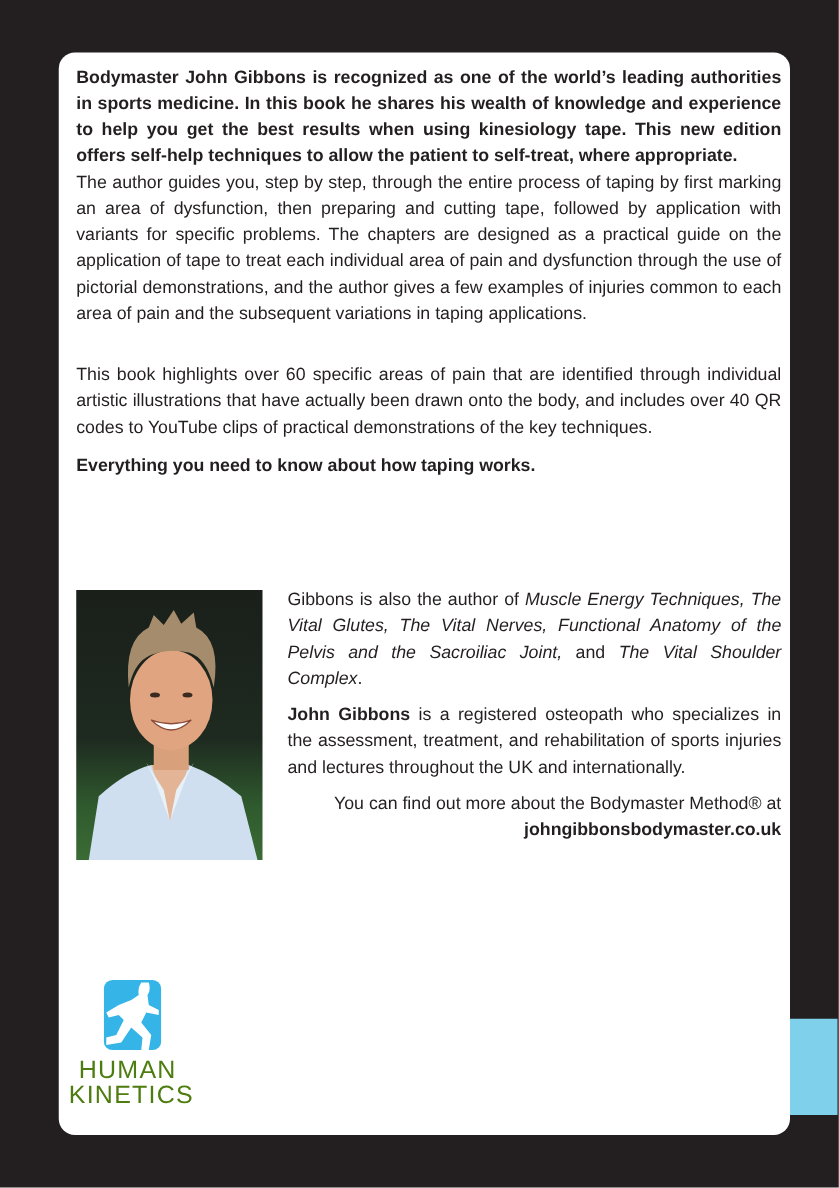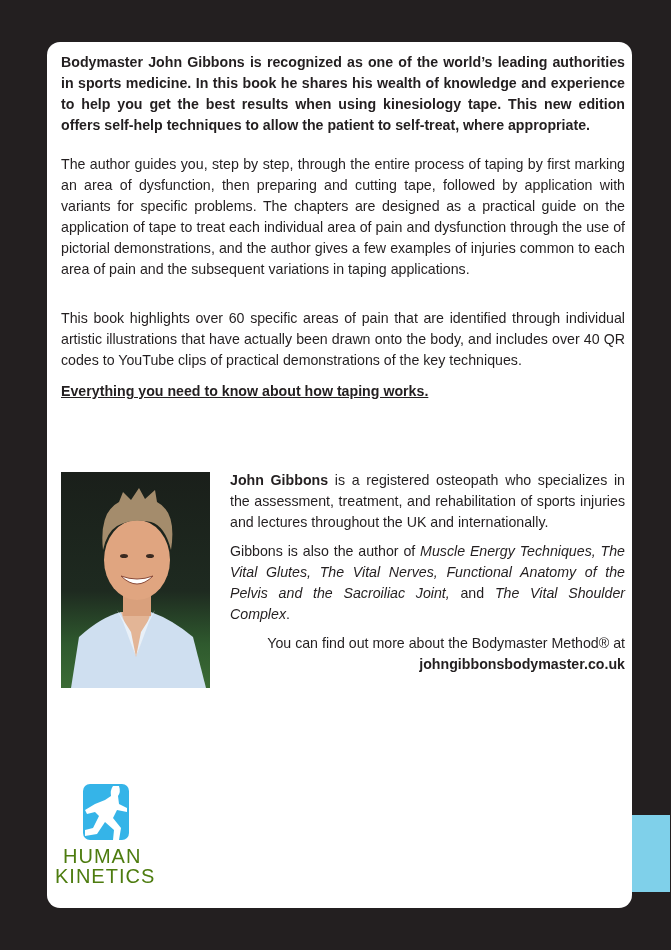--- a/index.html
+++ b/index.html
@@ -30,23 +30,23 @@
     width: 564px;
     color: #231f20;
     font-size: 14.2px;
     line-height: 21px;
   }
   .p {
     margin: 0;
     text-align: justify;
   }
   .p-lead { font-weight: bold; margin-top: 10px; }
-  .p2 { margin-top: 18px; }
+  .p2 { margin-top: 0; }
   .p3 { margin-top: 28px; }
-  .p4 { font-weight: bold; margin-top: 10px; text-decoration: underline; }
+  .p4 { font-weight: bold; margin-top: 10px; }
 
   .author-block {
     position: absolute;
     left: 14px; top: 428px;
     width: 564px; height: 230px;
   }
   .photo {
     position: absolute;
     left: 0; top: 2px;
     width: 149px; height: 216px;
@@ -115,22 +115,22 @@
         <path d="M42 78 Q38 40 58 30 L62 20 L70 28 L78 16 L84 27 L94 18 L96 30 Q116 40 110 78 Q104 54 90 50 Q70 46 56 54 Q46 60 42 78 Z" fill="#a48c6c"></path>
 
         <ellipse cx="63" cy="84" rx="4" ry="2" fill="#3a2a20"></ellipse>
         <ellipse cx="89" cy="84" rx="4" ry="2" fill="#3a2a20"></ellipse>
 
         <path d="M60 104 Q76 120 92 104 Q76 110 60 104 Z" fill="#ffffff" stroke="#8a4a38" stroke-width="1"></path>
       </svg>
     </div>
 
     <div class="bio">
+      <p><span>Gibbons is also the author of </span><em>Muscle Energy Techniques, The Vital Glutes, The Vital Nerves, Functional Anatomy of the Pelvis and the Sacroiliac Joint,</em><span> and </span><em>The Vital Shoulder Complex</em><span>.</span></p>
       <p><span class="strong">John Gibbons</span><span> is a registered osteopath who specializes in the assessment, treatment, and rehabilitation of sports injuries and lectures throughout the UK and internationally.</span></p>
-      <p><span>Gibbons is also the author of </span><em>Muscle Energy Techniques, The Vital Glutes, The Vital Nerves, Functional Anatomy of the Pelvis and the Sacroiliac Joint,</em><span> and </span><em>The Vital Shoulder Complex</em><span>.</span></p>
       <p style="text-align:right;margin-left:16px;"><span>You can find out more about the Bodymaster Method® at</span><br><span class="url">johngibbonsbodymaster.co.uk</span></p>
     </div>
   </div>
 
   <div class="logo">
     <div class="logo-mark">
       <svg width="46" height="56" viewBox="0 0 46 56">
         <rect x="0" y="0" width="46" height="56" rx="7" fill="#35b4e8"></rect>
         <path d="M30 2 L36 2 Q38 8 35 12 L36 20 L44 24 L44 28 L34 26 L30 34 L38 44 L36 56 L30 56 L31 46 L22 38 L14 50 L2 52 L2 46 L10 44 L16 32 L12 28 L4 30 L2 26 L12 20 L22 16 L28 12 Q27 6 30 2 Z" fill="#ffffff"></path>
       </svg>

